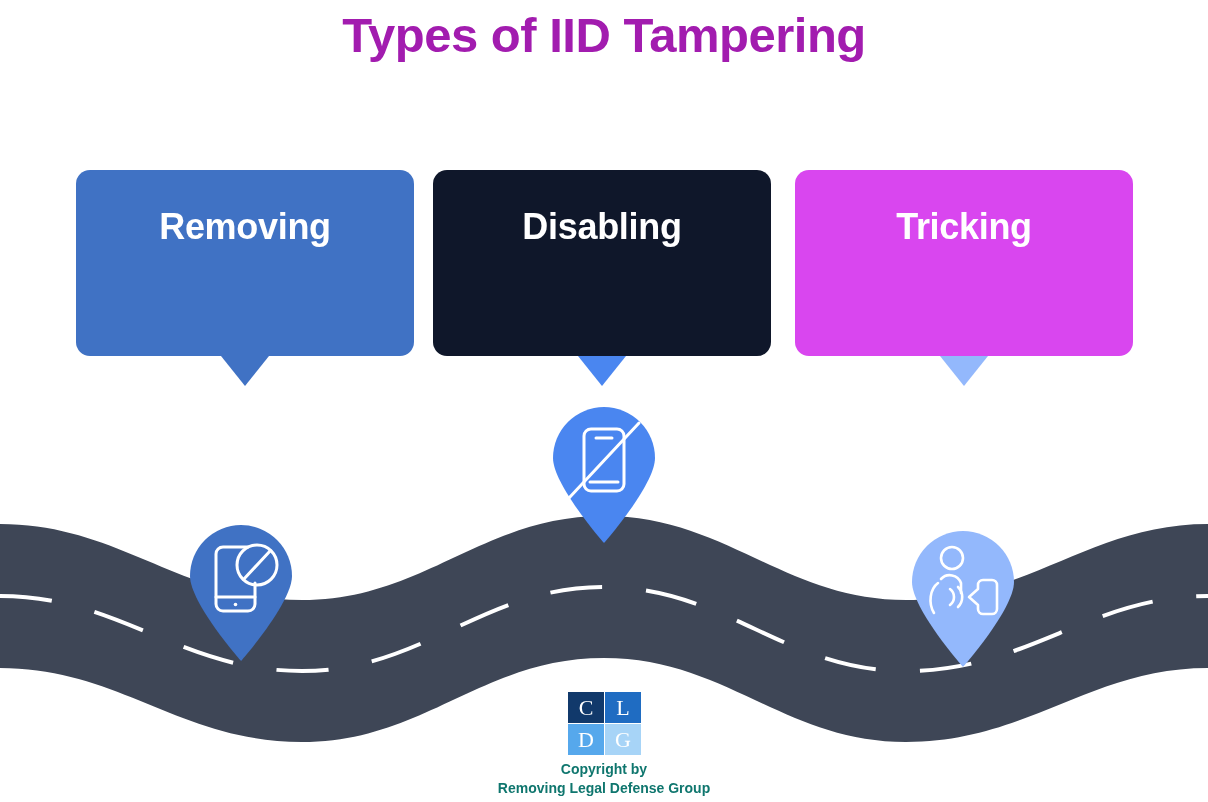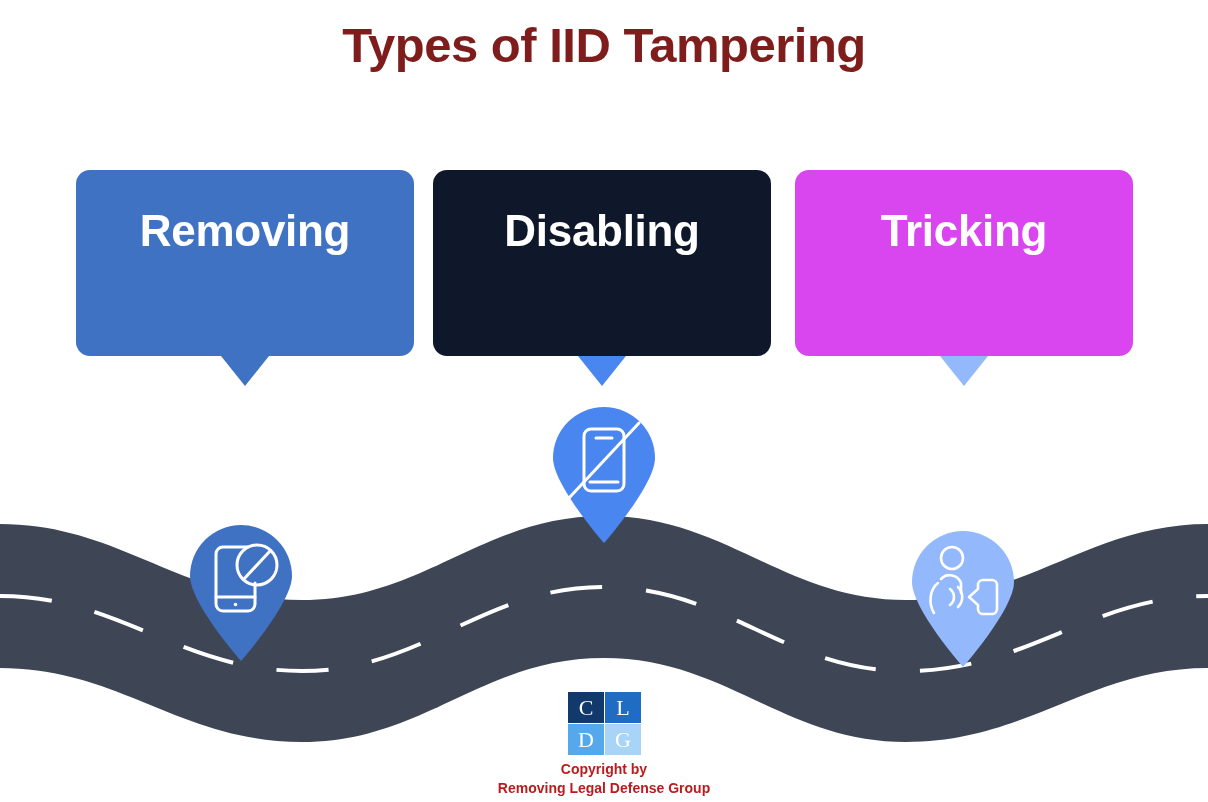--- a/index.html
+++ b/index.html
@@ -14,27 +14,27 @@
     position: relative;
     width: 1208px;
     height: 802px;
     background: #ffffff;
     overflow: hidden;
   }
 
   
   .title {
     position: absolute;
-    top: 16px;
+    top: 6px;
     left: 0;
     width: 1208px;
     text-align: center;
     font-size: 49px;
     font-weight: bold;
-    color: #7f1d1d;
+    color: #a21caf;
     letter-spacing: -0.5px;
     line-height: 1.2;
   }
 
   
   .cards {
     position: absolute;
     top: 170px;
     left: 0;
     width: 1208px;
@@ -50,21 +50,21 @@
   .card-1 { left: 76px;  background: #4072c4; }
   .card-2 { left: 433px; background: #0f172a; }
   .card-3 { left: 795px; background: #d946ef; }
 
   .card-label {
     position: absolute;
     top: 36px;
     left: 0;
     width: 100%;
     text-align: center;
-    font-size: 44px;
+    font-size: 36px;
     font-weight: bold;
     color: #ffffff;
     letter-spacing: -0.3px;
   }
   .card-tail {
     position: absolute;
     top: 186px;
     left: 50%;
     margin-left: -24px;
     width: 0;
@@ -125,21 +125,21 @@
   }
   .lc-c { background: #11396b; }
   .lc-l { background: #1f6cc2; }
   .lc-d { background: #56a8ec; }
   .lc-g { background: #a7d4f7; }
 
   .copy {
     margin-top: 6px;
     font-size: 14px;
     font-weight: bold;
-    color: #b91c1c;
+    color: #0f766e;
     line-height: 1.35;
   }
 </style>
 </head>
 <body>
 
 <div id="infographic">
 
   <div class="title">Types of IID Tampering</div>
 

